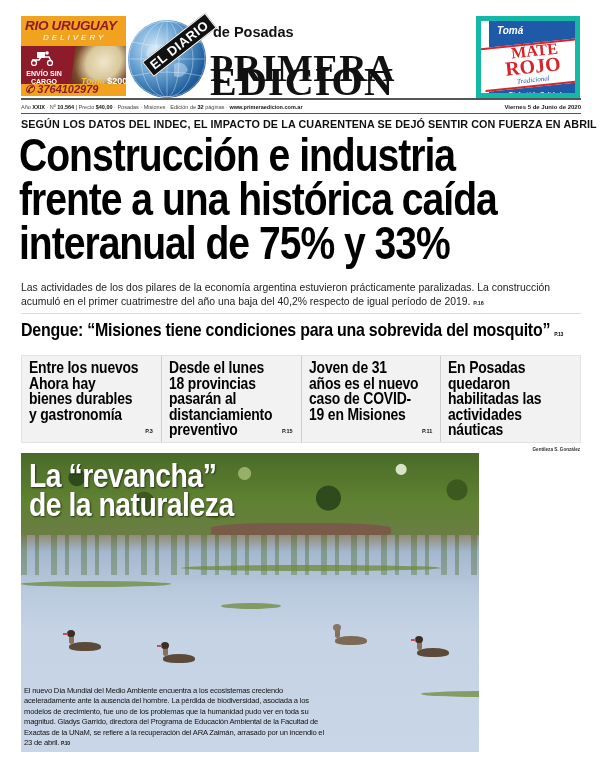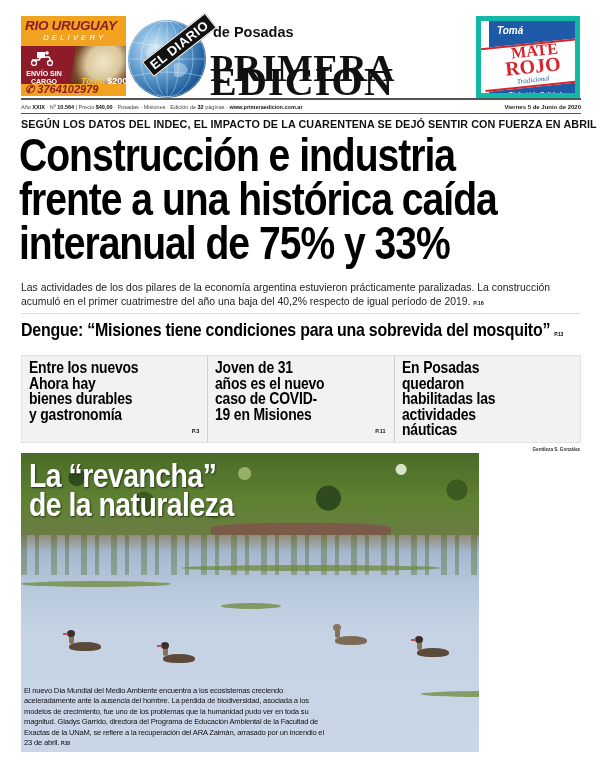--- a/index.html
+++ b/index.html
@@ -159,20 +159,24 @@
   <span>Dengue: “Misiones tiene condiciones para una sobrevida del mosquito”</span>
   <span class="page">P.13</span>
 </div>
 
 <div class="briefs">
   <div class="brief">
     <div class="txt">Entre los nuevos Ahora hay bienes durables y gastronomía</div>
     <div class="page">P.3</div>
   </div>
   <div class="brief">
+    <div class="txt">Desde el lunes 18 provincias pasarán al distanciamiento preventivo</div>
+    <div class="page">P.15</div>
+  </div>
+  <div class="brief">
     <div class="txt">Joven de 31 años es el nuevo caso de COVID-19 en Misiones</div>
     <div class="page">P.11</div>
   </div>
   <div class="brief">
     <div class="txt">En Posadas quedaron habilitadas las actividades náuticas</div>
 
   </div>
 </div>
 <div class="credit">Gentileza S. González</div>
 

